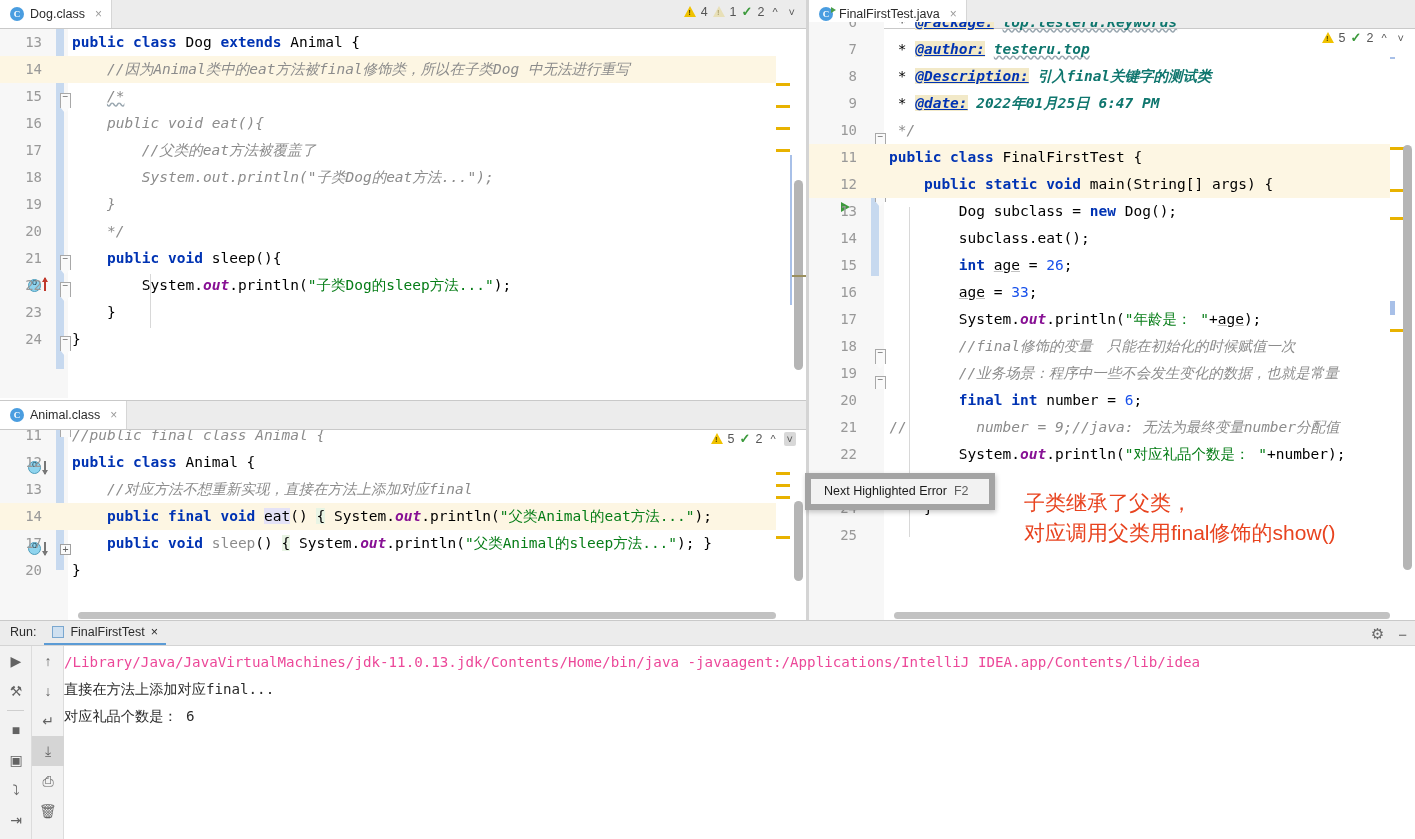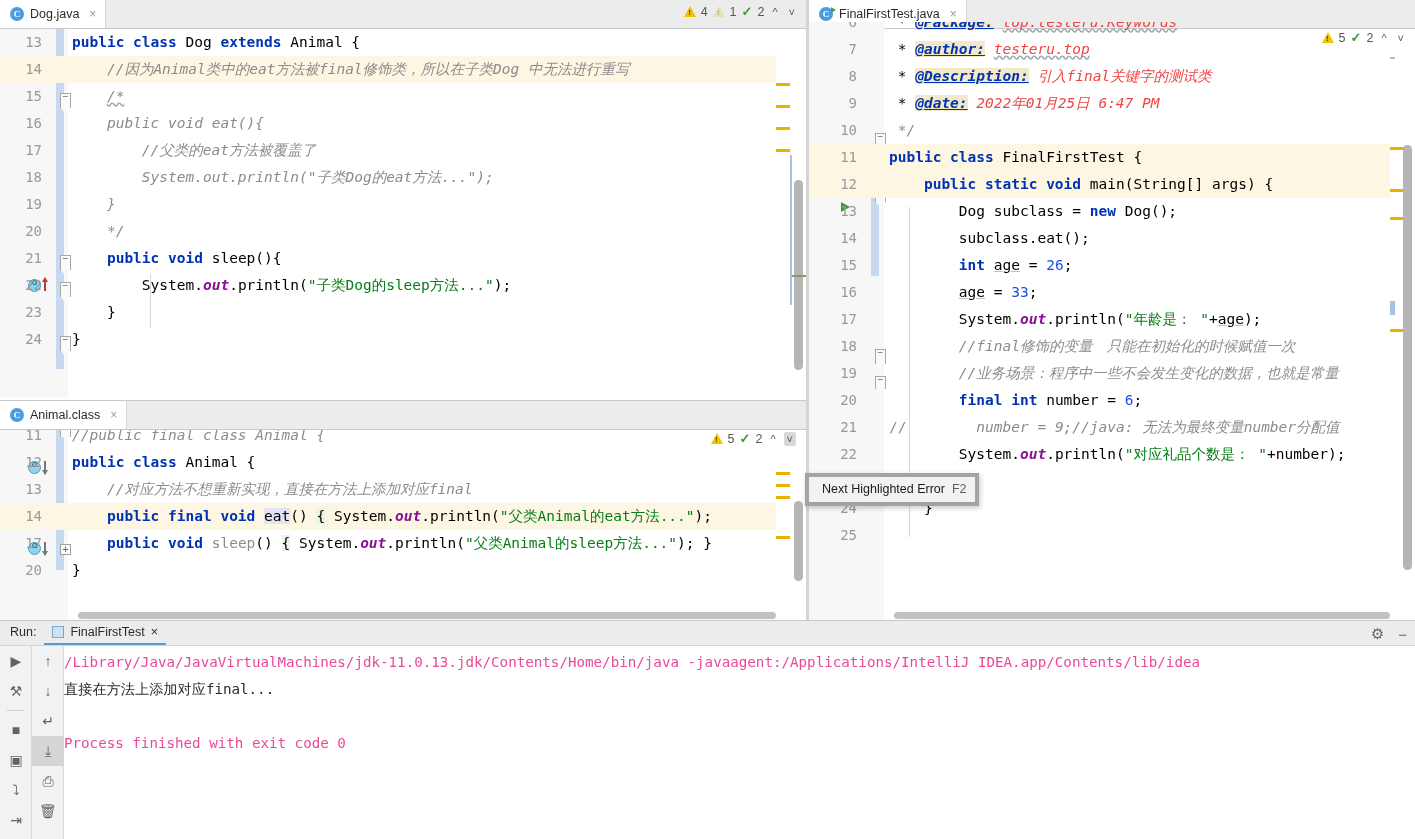--- a/index.html
+++ b/index.html
@@ -74,21 +74,21 @@
   .kw  { color: #0033b3; font-weight: bold; }
   .str { color: #067d17; }
   .num { color: #1750eb; }
   .cmt { color: #8c8c8c; font-style: italic; margin-top: 12px; }
   .cmtn { color: #8c8c8c; }
   .fld { color: #871094; font-style: italic; font-weight: bold; }
   .plain { color: #000; }
   .und { text-decoration: underline; text-decoration-color: #c0c0c0; }
   .doctag { color: #0033b3; font-style: italic; font-weight: bold;
             text-decoration: underline; background: #f2e9c8; }
-  .docval { color: #ef4444; font-style: italic; }
+  .docval { color: #0f766e; font-style: italic; font-weight: bold; }
   .typo { text-decoration: underline wavy #9aa7b0; text-decoration-skip-ink: none; }
 
   
   .inspect {
     position: absolute; right: 8px; top: 4px;
     display: flex; align-items: center; gap: 5px;
     font-size: 12.5px; color: #555;
     font-family: "Liberation Sans", sans-serif;
     z-index: 30;
   }
@@ -149,22 +149,22 @@
   
   .annot {
     position: absolute; color: #e8431f;
     font-family: "Liberation Sans", sans-serif;
     font-size: 21px; line-height: 30px; white-space: pre-line;
     z-index: 40;
   }
   
   .tooltip {
     position: absolute; background: #f2f2f2;
-    border: 4px solid #a3a3a3; box-shadow: 1px 2px 5px rgba(0,0,0,.22);
-    padding: 5px 8px 6px 13px; font-size: 12.5px; color: #1a1a1a;
+    border: 6px solid #a3a3a3; box-shadow: 1px 2px 5px rgba(0,0,0,.22);
+    padding: 5px 20px 6px 13px; font-size: 12.5px; color: #1a1a1a;
     z-index: 60; white-space: nowrap;
   }
   .tooltip .key { color: #5d5d5d; margin-left: 7px; }
 
   
   #runpanel { position: absolute; left: 0; bottom: 0; width: 1415px; height: 219px;
               background: #fff; border-top: 1px solid #c9c9c9; }
   .run-header { height: 25px; background: #ececec; display: flex; align-items: stretch;
                 border-bottom: 1px solid #d4d4d4; position: relative; }
   .run-label { padding: 4px 8px 0 10px; font-size: 12.5px; color: #2b2b2b; }
@@ -195,21 +195,21 @@
 </style>
 </head>
 <body>
 
 <div id="app">
 
   <div class="editor" id="ed-lt" style="position:absolute;left:0;top:0;width:806px;height:398px;">
     <div class="tabbar">
       <div class="tab">
         <span class="jicon">C</span>
-        <span>Dog.java</span>
+        <span>Dog.class</span>
         <span class="close">×</span>
       </div>
     </div>
 
     <div class="inspect">
       <span class="tri"></span>
       <span>4</span>
       <span class="tri pale"></span>
       <span>1</span>
       <span class="chk">✓</span>
@@ -329,20 +329,22 @@
       <div class="foldtop" style="left:66px;top:165px;"></div>
       <div class="foldtip" style="left:66px;top:341px;"></div>
       <div class="foldtop" style="left:66px;top:327px;"></div>
       <div class="foldtop" style="left:66px;top:354px;height:13px;"></div>
 
       <div class="indentline" style="left:100px;top:185px;height:330px;"></div>
 
       <div class="codearea" id="r-code" style="position:absolute;left:0;top:-13px;right:0;"><div class="codeline" style="padding-left: 80px;"><span class="lnum" style="right: auto; left: 0px; width: 48px;">6</span><span> * <span class="doctag">@Package:</span> <span class="docval typo">top.testeru.Keywords</span></span></div><div class="codeline" style="padding-left: 80px;"><span class="lnum" style="right: auto; left: 0px; width: 48px;">7</span><span> * <span class="doctag">@author:</span> <span class="docval typo">testeru.top</span></span></div><div class="codeline" style="padding-left: 80px;"><span class="lnum" style="right: auto; left: 0px; width: 48px;">8</span><span> * <span class="doctag">@Description:</span> <span class="docval">引入final关键字的测试类</span></span></div><div class="codeline" style="padding-left: 80px;"><span class="lnum" style="right: auto; left: 0px; width: 48px;">9</span><span> * <span class="doctag">@date:</span> <span class="docval">2022年01月25日 6:47 PM</span></span></div><div class="codeline" style="padding-left: 80px;"><span class="lnum" style="right: auto; left: 0px; width: 48px;">10</span><span> <span class="cmt">*/</span></span></div><div class="codeline hl-row" style="padding-left: 80px;"><span class="lnum" style="right: auto; left: 0px; width: 48px;">11</span><span><span class="kw">public class </span><span class="plain">FinalFirstTest {</span></span></div><div class="codeline hl-row" style="padding-left: 80px;"><span class="lnum" style="right: auto; left: 0px; width: 48px;">12</span><span>    <span class="kw">public static void </span><span class="plain">main(String[] args) {</span></span></div><div class="codeline" style="padding-left: 80px;"><span class="lnum" style="right: auto; left: 0px; width: 48px;">13</span><span>        <span class="plain">Dog subclass = </span><span class="kw">new </span><span class="plain">Dog();</span></span></div><div class="codeline" style="padding-left: 80px;"><span class="lnum" style="right: auto; left: 0px; width: 48px;">14</span><span>        <span class="plain">subclass.eat();</span></span></div><div class="codeline" style="padding-left: 80px;"><span class="lnum" style="right: auto; left: 0px; width: 48px;">15</span><span>        <span class="kw">int </span><span class="plain und">age</span><span class="plain"> = </span><span class="num">26</span><span class="plain">;</span></span></div><div class="codeline" style="padding-left: 80px;"><span class="lnum" style="right: auto; left: 0px; width: 48px;">16</span><span>        <span class="plain und">age</span><span class="plain"> = </span><span class="num">33</span><span class="plain">;</span></span></div><div class="codeline" style="padding-left: 80px;"><span class="lnum" style="right: auto; left: 0px; width: 48px;">17</span><span>        <span class="plain">System.</span><span class="fld">out</span><span class="plain">.println(</span><span class="str">"年龄是： "</span><span class="plain">+</span><span class="plain und">age</span><span class="plain">);</span></span></div><div class="codeline" style="padding-left: 80px;"><span class="lnum" style="right: auto; left: 0px; width: 48px;">18</span><span>        <span class="cmt">//final修饰的变量　只能在初始化的时候赋值一次</span></span></div><div class="codeline" style="padding-left: 80px;"><span class="lnum" style="right: auto; left: 0px; width: 48px;">19</span><span>        <span class="cmt">//业务场景：程序中一些不会发生变化的数据，也就是常量</span></span></div><div class="codeline" style="padding-left: 80px;"><span class="lnum" style="right: auto; left: 0px; width: 48px;">20</span><span>        <span class="kw">final int </span><span class="plain">number = </span><span class="num">6</span><span class="plain">;</span></span></div><div class="codeline" style="padding-left: 80px;"><span class="lnum" style="right: auto; left: 0px; width: 48px;">21</span><span><span class="cmtn">//</span>        <span class="cmt">number = 9;//java: 无法为最终变量number分配值</span></span></div><div class="codeline" style="padding-left: 80px;"><span class="lnum" style="right: auto; left: 0px; width: 48px;">22</span><span>        <span class="plain">System.</span><span class="fld">out</span><span class="plain">.println(</span><span class="str">"对应礼品个数是： "</span><span class="plain">+number);</span></span></div><div class="codeline" style="padding-left: 80px;"><span class="lnum" style="right: auto; left: 0px; width: 48px;">23</span><span></span></div><div class="codeline" style="padding-left: 80px;"><span class="lnum" style="right: auto; left: 0px; width: 48px;">24</span><span>    <span class="plain">}</span></span></div><div class="codeline" style="padding-left: 80px;"><span class="lnum" style="right: auto; left: 0px; width: 48px;">25</span><span></span></div></div>
     </div>
 
+    <div class="annot" style="left:215px;top:488px;">子类继承了父类，
+对应调用父类用final修饰的show()</div>
 
     <div class="markerstrip" style="right:11px;top:29px;">
       <div class="mark blue" style="top:28px;"></div>
       <div class="mark" style="top:118px;"></div>
       <div class="mark" style="top:160px;"></div>
       <div class="mark" style="top:188px;"></div>
       <div class="mark blue" style="top:272px;height:14px;"></div>
       <div class="mark" style="top:300px;"></div>
     </div>
     <div style="position:absolute;right:3px;top:145px;width:9px;height:425px;background:#b5b5b5;border-radius:5px;"></div>
@@ -380,16 +382,16 @@
       </div>
     <div class="toolcol c2" id="tool-c2">
         <div class="tbtn">↑</div>
         <div class="tbtn">↓</div>
         <div class="tbtn">↵</div>
         <div class="tbtn sel">⤓</div>
         <div class="tbtn">⎙</div>
         <div class="tbtn">🗑</div>
       </div>
 
-    <div class="console" id="console-out"><div class="link">/Library/Java/JavaVirtualMachines/jdk-11.0.13.jdk/Contents/Home/bin/java -javaagent:/Applications/IntelliJ IDEA.app/Contents/lib/idea</div><div>直接在方法上添加对应final...</div><div>&nbsp;</div><div class="link">Process finished with exit code 0</div></div>
+    <div class="console" id="console-out"><div class="link">/Library/Java/JavaVirtualMachines/jdk-11.0.13.jdk/Contents/Home/bin/java -javaagent:/Applications/IntelliJ IDEA.app/Contents/lib/idea</div><div>直接在方法上添加对应final...</div><div>对应礼品个数是： 6</div><div>&nbsp;</div></div>
   </div>
 
 </div>
 
 </body></html>

